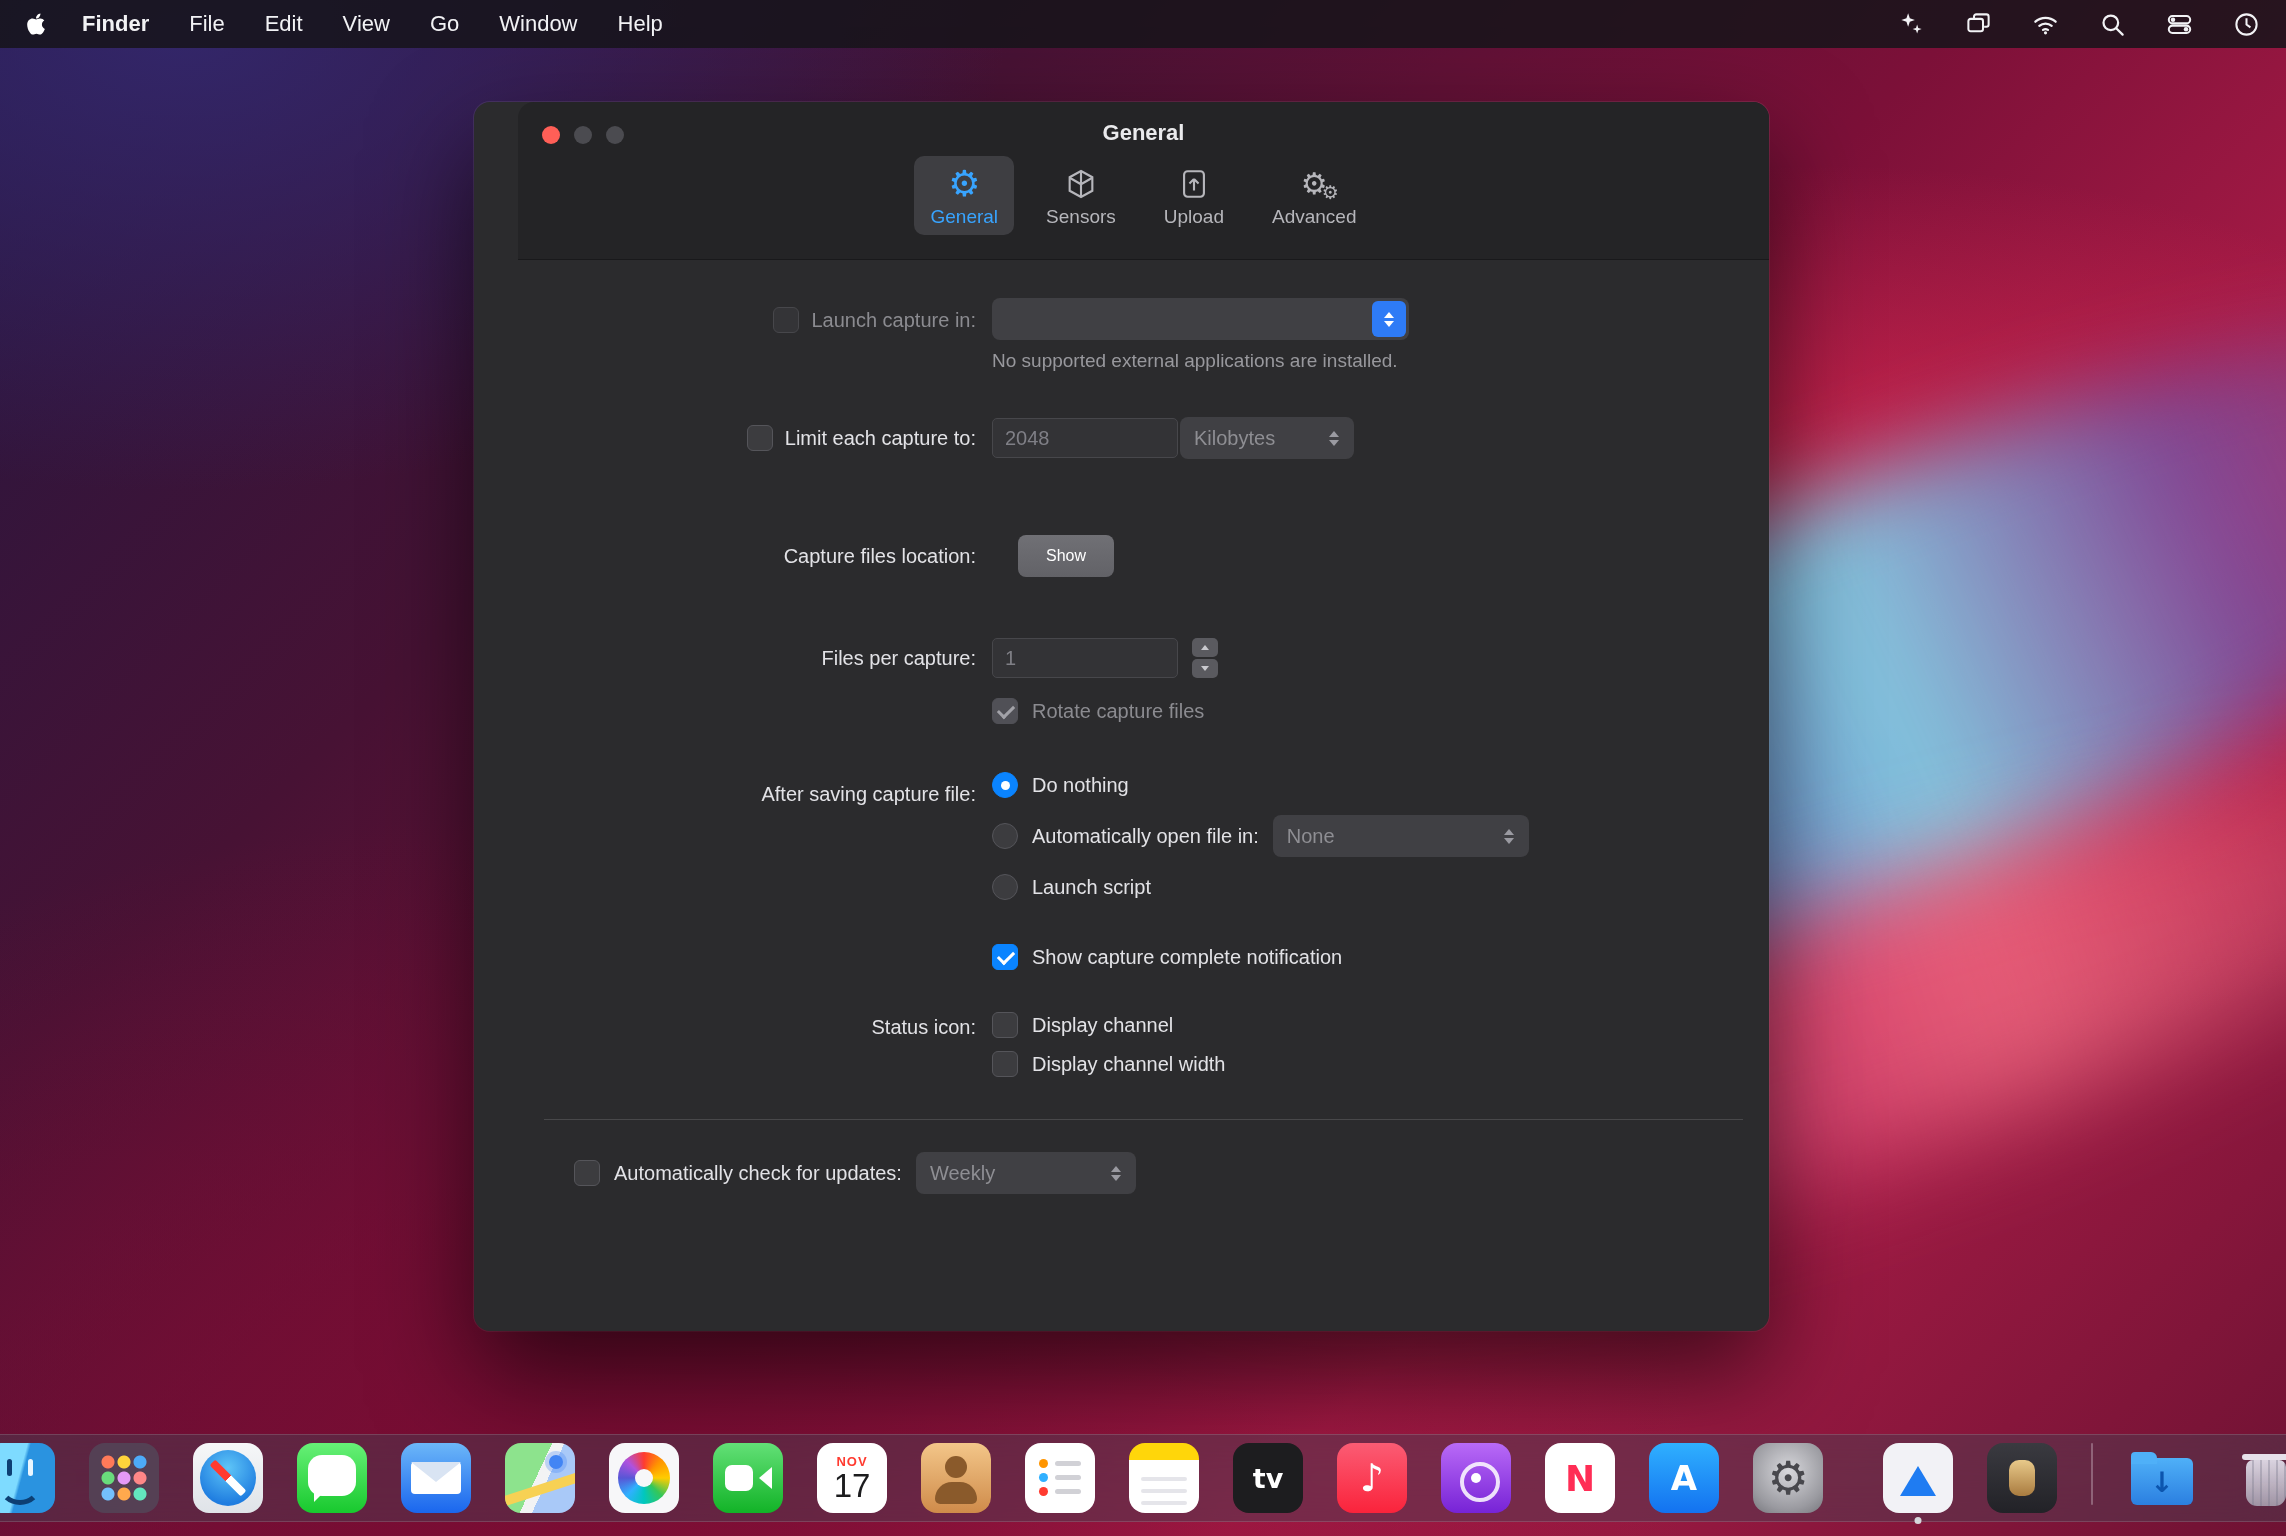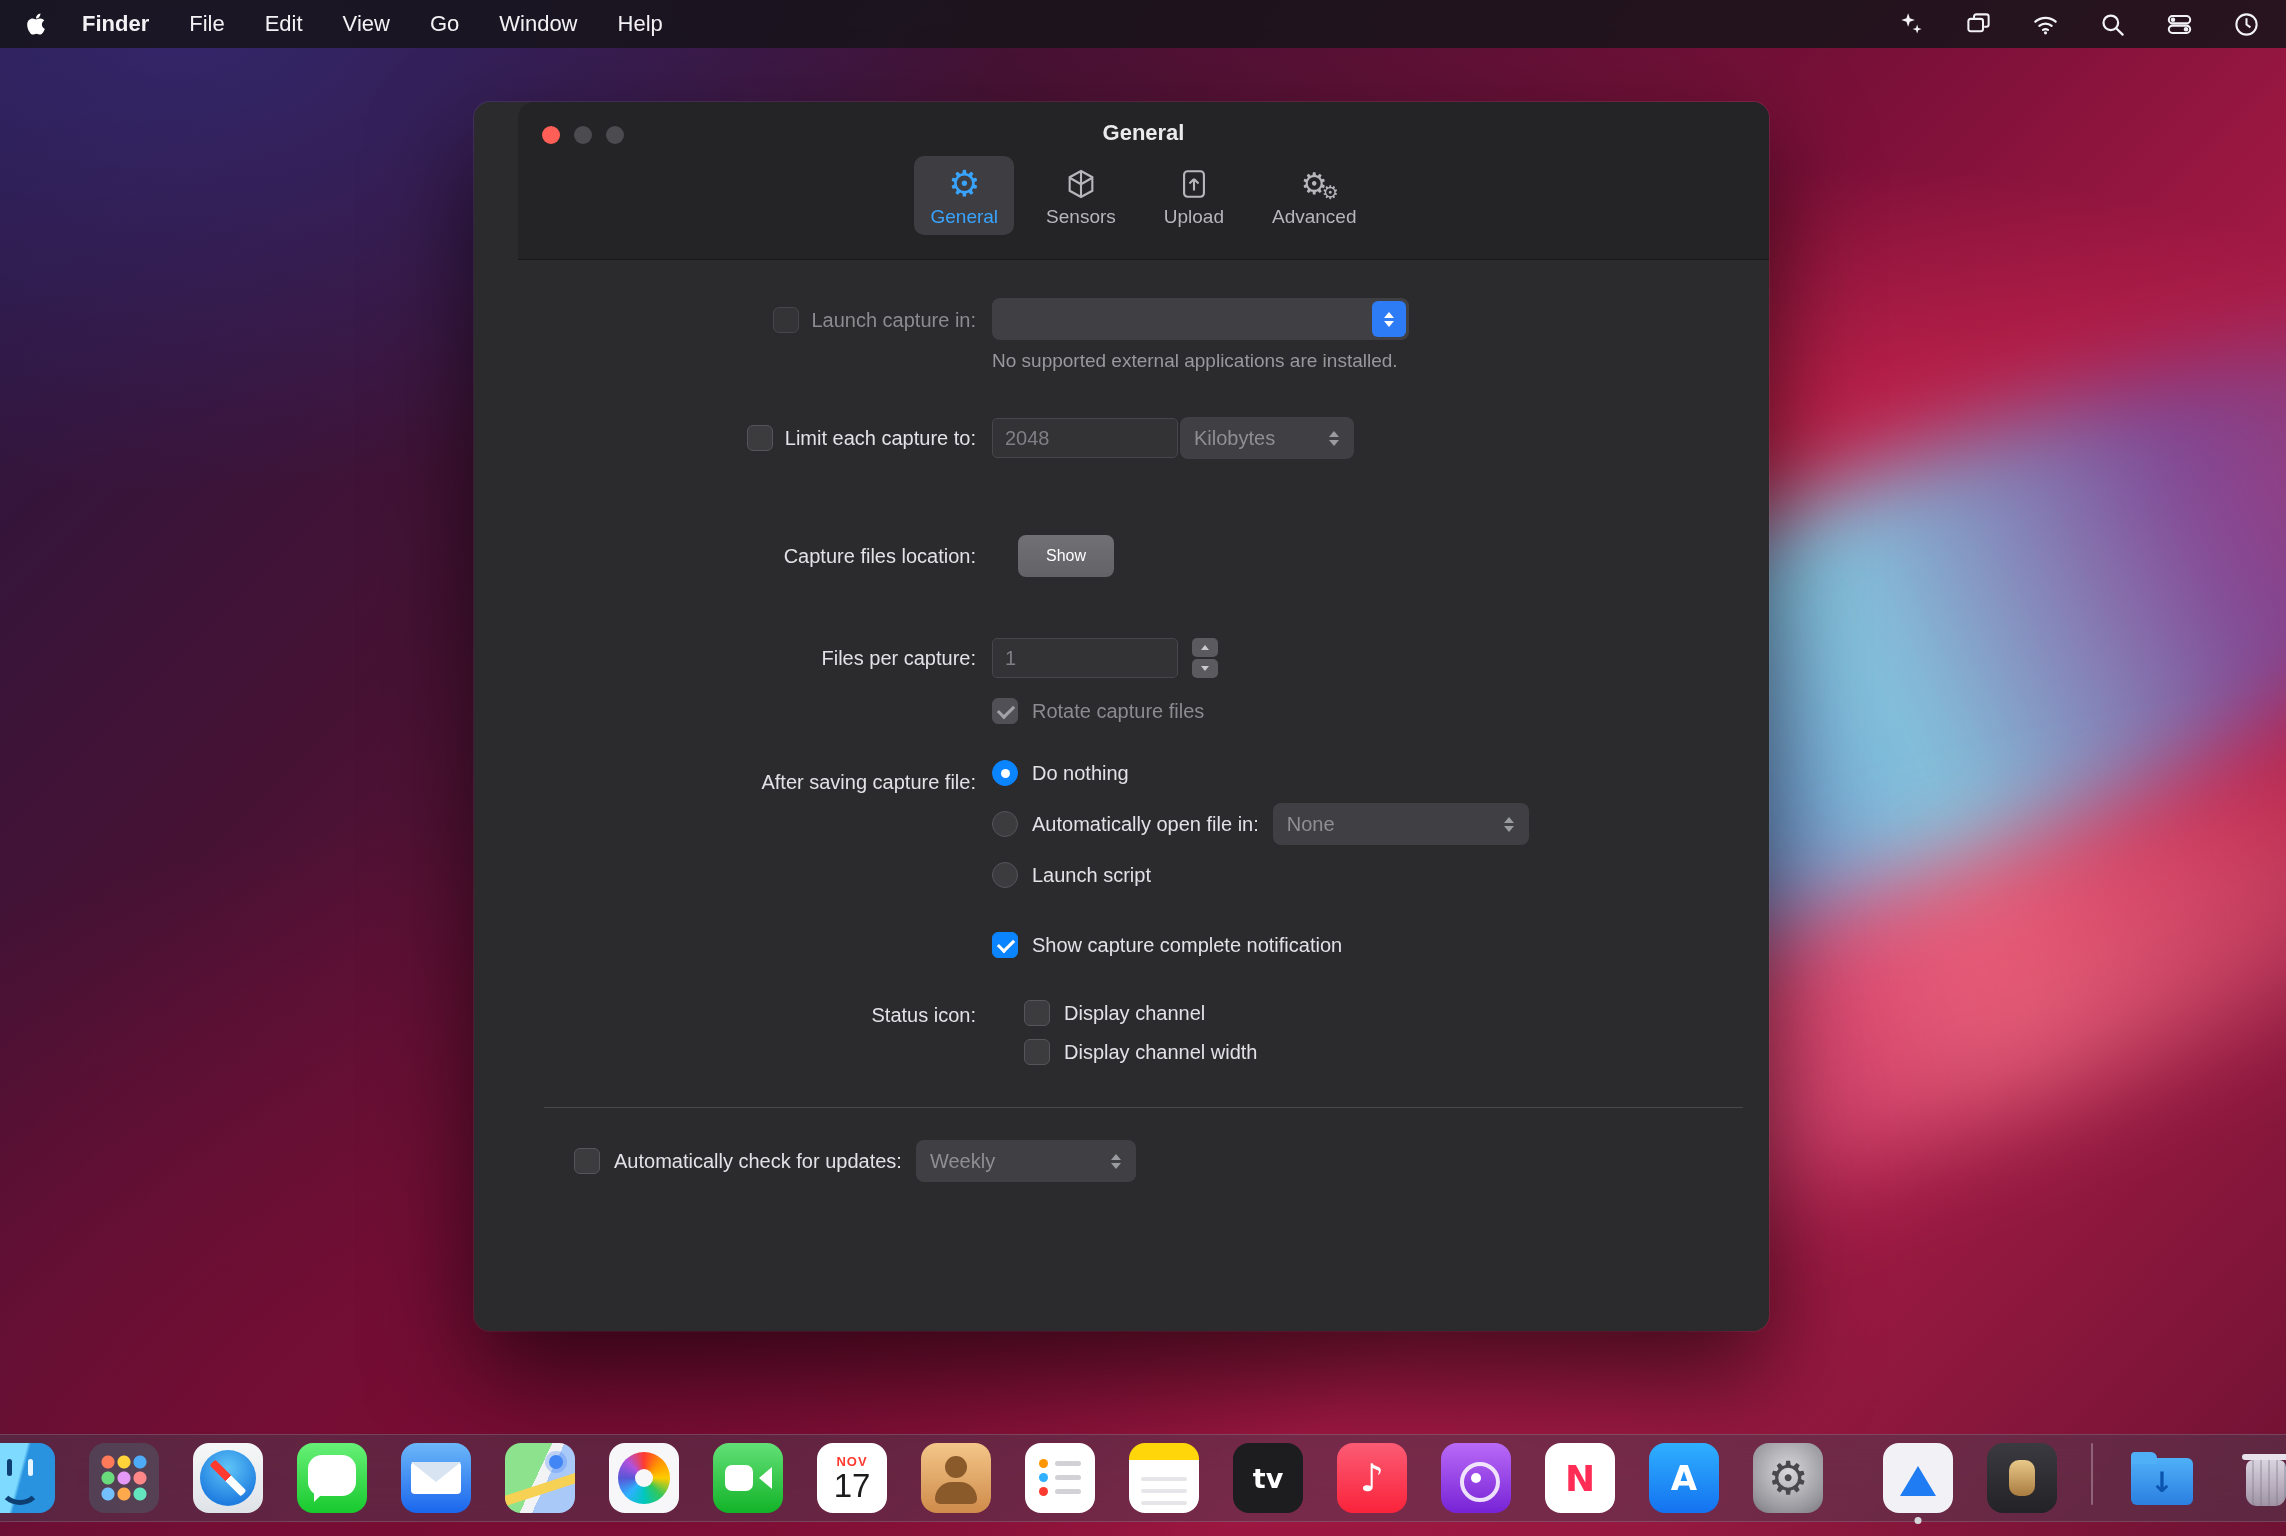--- a/index.html
+++ b/index.html
@@ -133,23 +133,23 @@
   .divider { height:1px; background:rgba(255,255,255,.14); margin:42px 26px 0; }
 
   .updates-row { display:flex; align-items:center; gap:14px; padding-left:56px; margin-top:32px; }
 
   
   .r-launch { margin-top:0; }
   .r-limit { margin-top:44px; }
   .r-location { margin-top:74px; }
   .r-percap { margin-top:58px; }
   .r-rotate { margin-top:18px; }
-  .r-saving { margin-top:36px; }
+  .r-saving { margin-top:48px; }
   .r-notif { margin-top:44px; }
-  .r-status { margin-top:42px;gap:32px; }
+  .r-status { margin-top:42px; }
 
   
   .dock { position:absolute; left:50%; bottom:14px; transform:translateX(-50%);
     display:flex; align-items:flex-start; gap:34px; padding:8px 16px; z-index:40;
     background:rgba(70,70,85,.42); border:1px solid rgba(255,255,255,.14);
     border-radius:28px; backdrop-filter:blur(24px); }
   .dock-item { width:70px; height:70px; border-radius:16px; position:relative; flex:none;
     display:flex; align-items:center; justify-content:center; overflow:visible; }
   .dock-item .glyph { font-family:"DejaVu Sans", sans-serif; }
   .run-dot { position:absolute; bottom:-11px; left:50%; transform:translateX(-50%);

